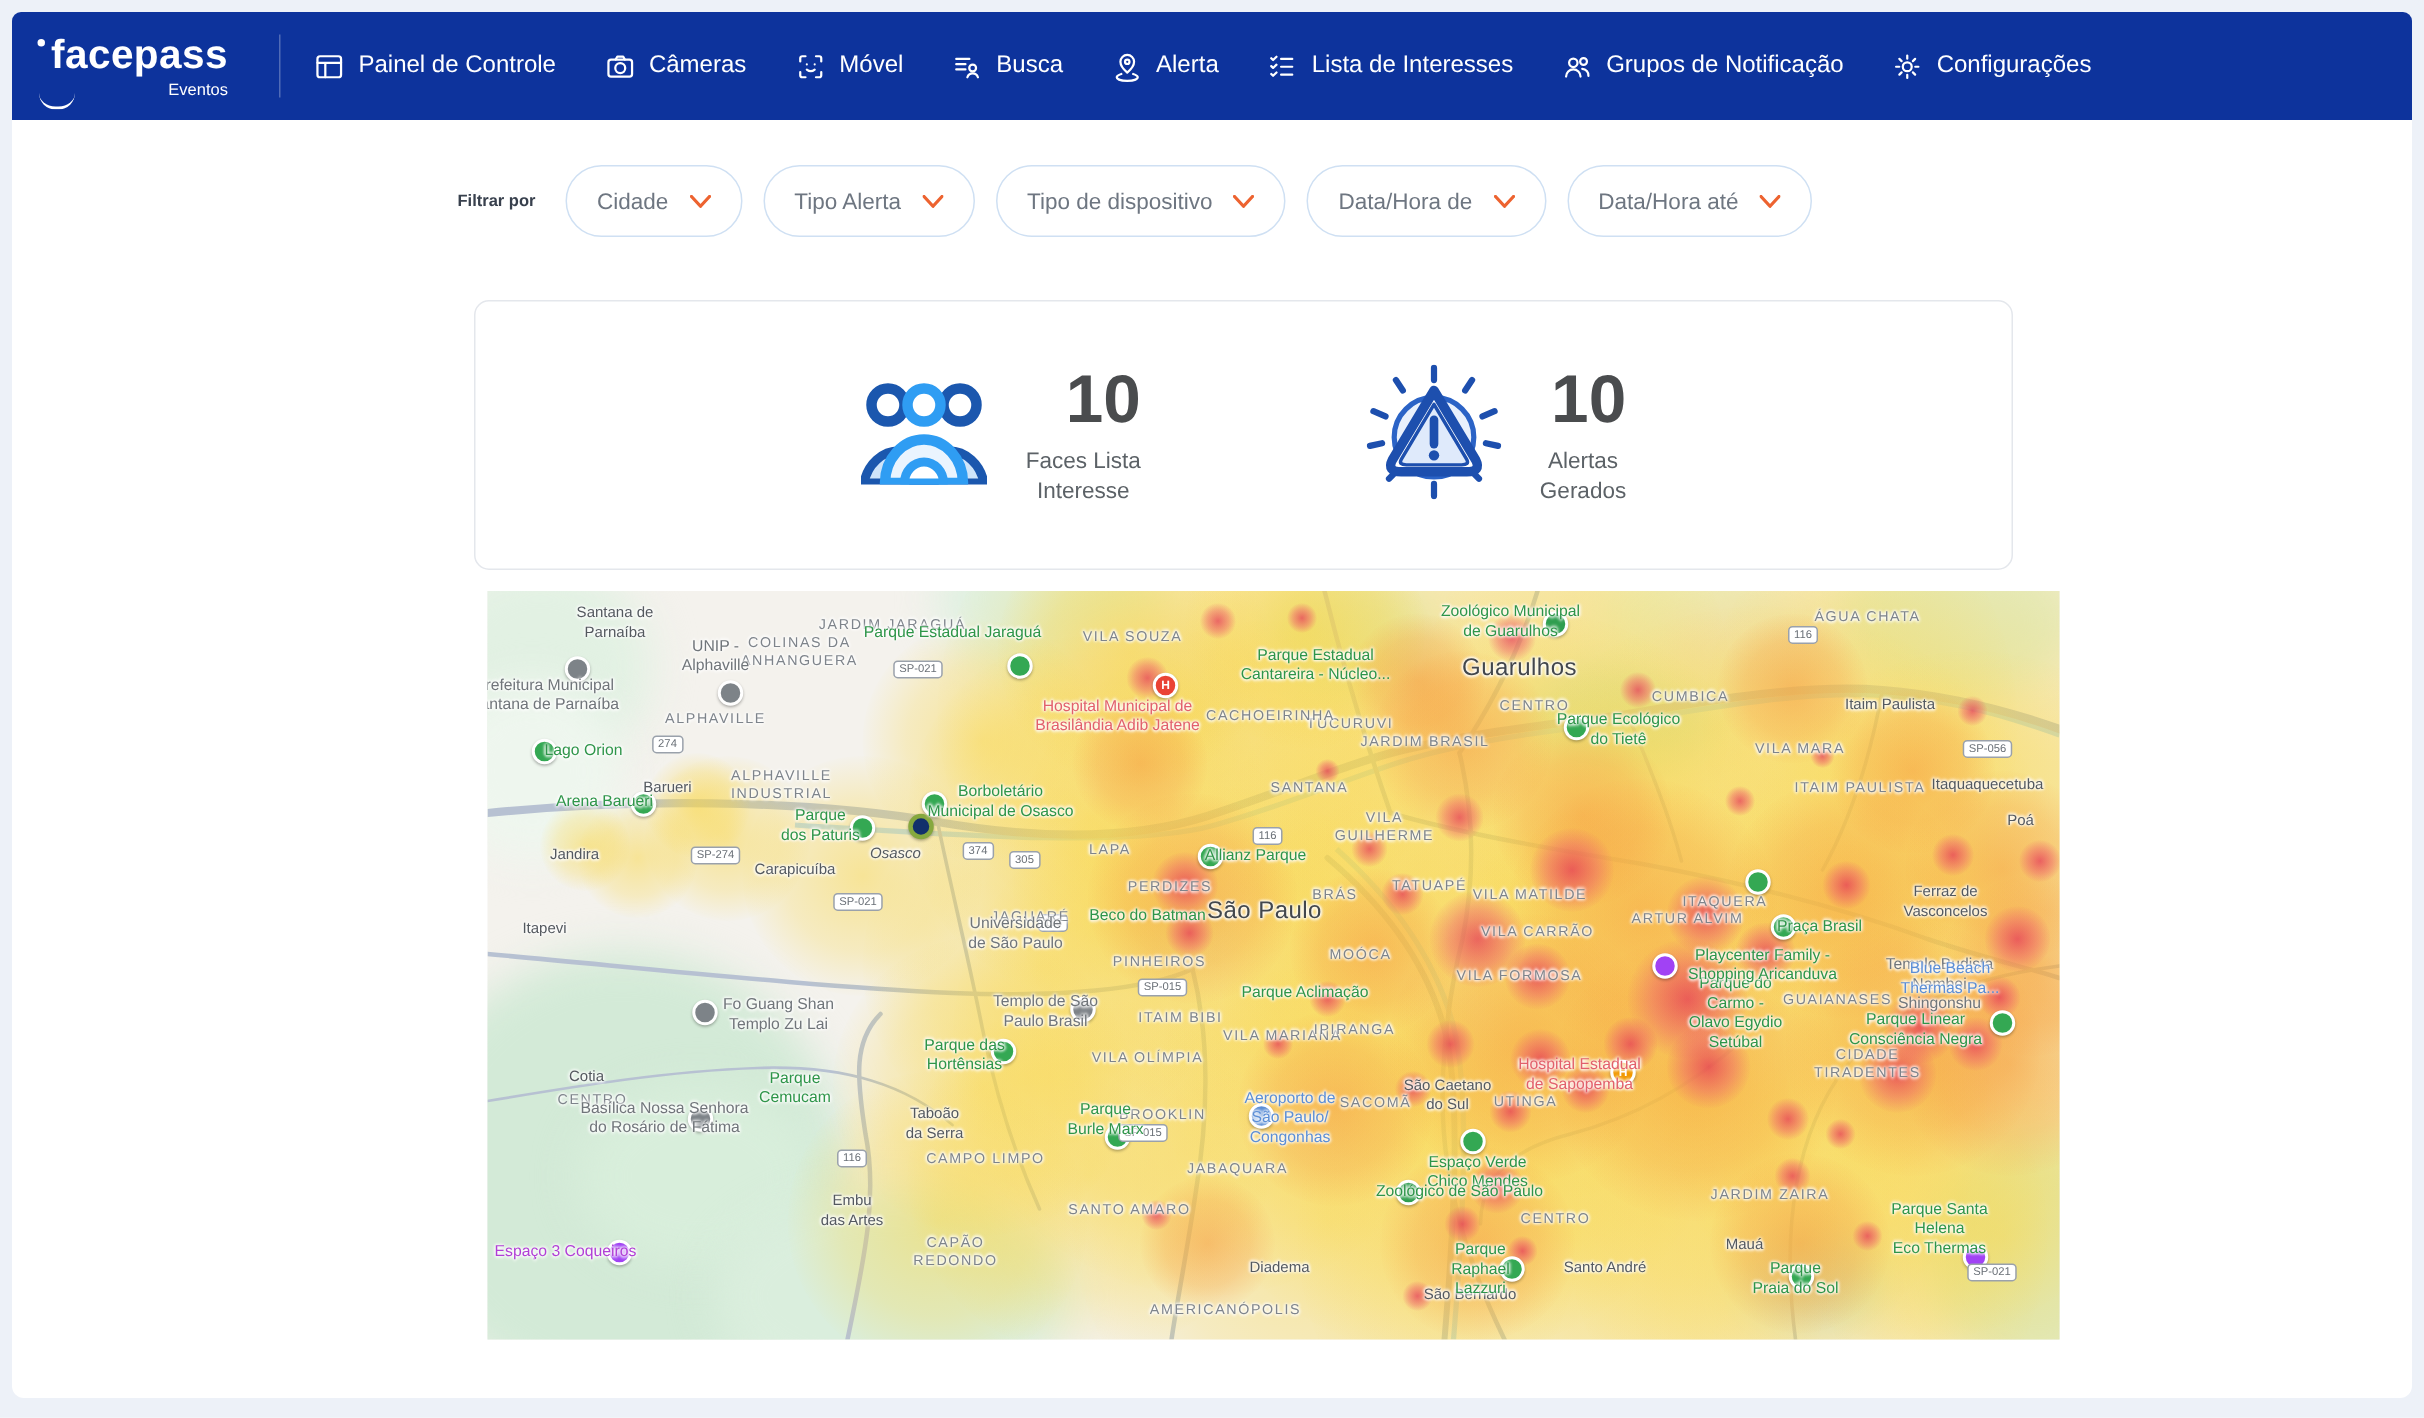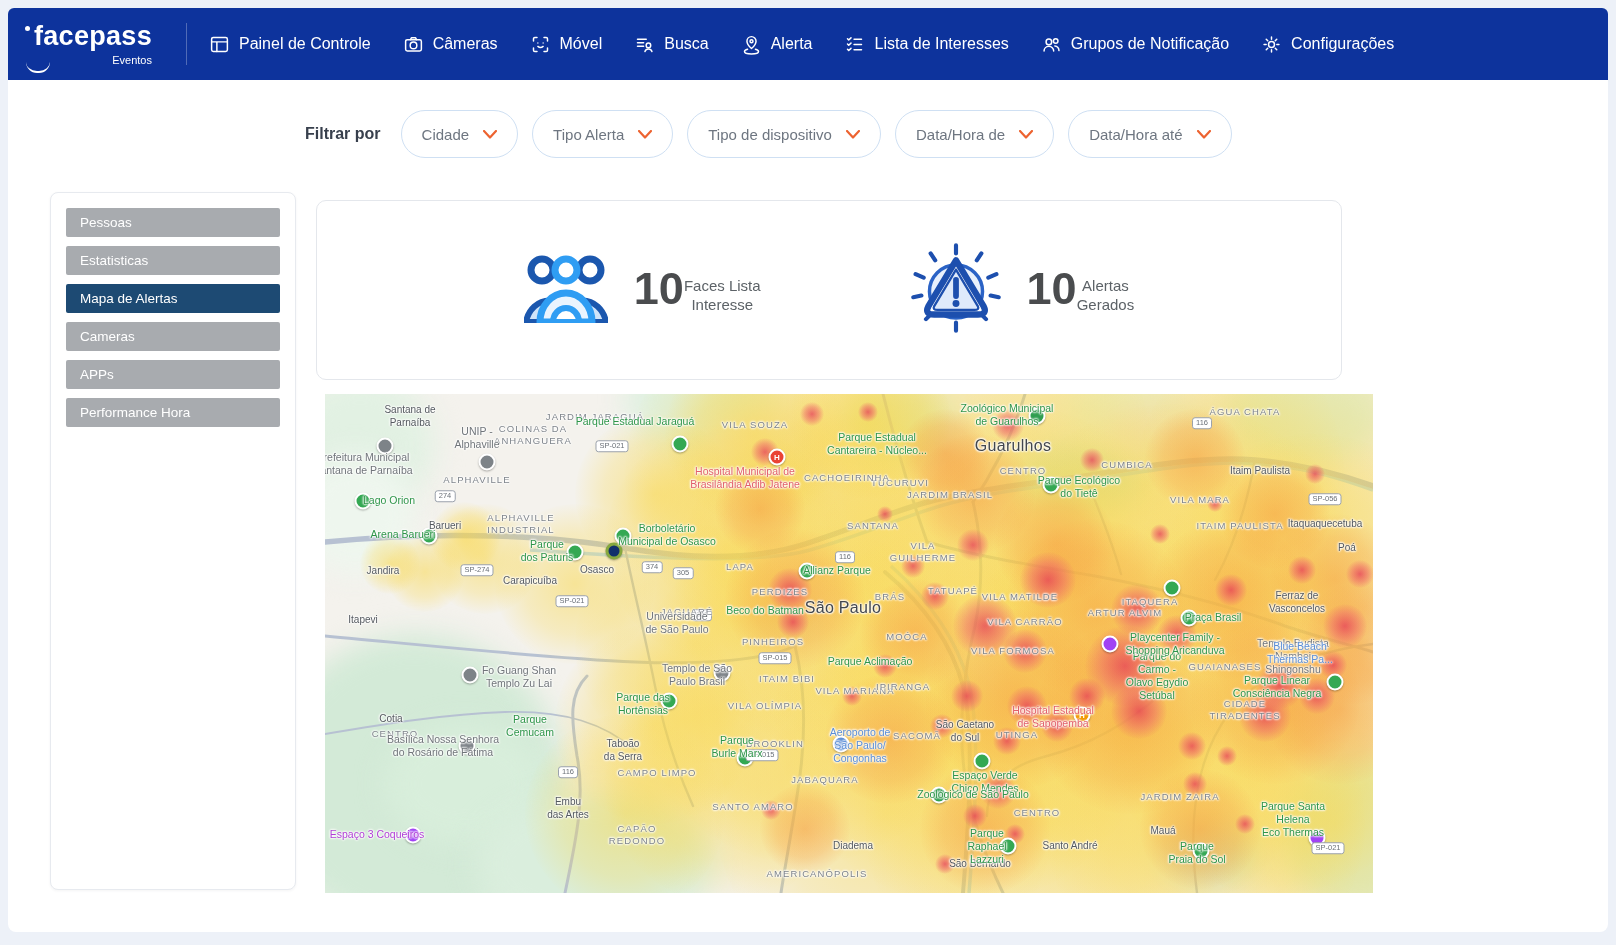--- a/index.html
+++ b/index.html
@@ -21,36 +21,36 @@
   .nav-label{font-size:16px;font-weight:500;}
   .nav-right{margin-left:auto;display:flex;align-items:center;gap:11px;cursor:pointer;}
   .avatar{width:38px;height:38px;border-radius:50%;overflow:hidden;background:#f2a9b4;flex:0 0 auto;}
   .user-name{font-size:16px;font-weight:500;}
 
   
   .content{position:absolute;left:8px;top:80px;width:1600px;height:852px;background:#fff;border-radius:0 0 8px 8px;}
 
   
   .filter-row{position:absolute;left:297px;top:30px;display:flex;align-items:center;gap:14px;}
-  .filter-label{font-size:16px;font-weight:bold;color:#38404d;margin-right:6px;}
+  .filter-label{font-size:11px;font-weight:bold;color:#38404d;margin-right:6px;}
   .pill{display:flex;align-items:center;gap:14px;height:46px;padding:0 20px;border:1px solid #cfe0f3;
     border-radius:26px;background:#fff;color:#6e7681;font-size:15px;cursor:pointer;white-space:nowrap;}
 
   
   .sidebar{position:absolute;left:42px;top:112px;width:246px;height:698px;background:#fff;border:1px solid #e7eaef;
     border-radius:8px;box-shadow:0 1px 3px rgba(30,40,60,.05);padding:15px;box-sizing:border-box;}
   .side-item{height:29px;margin-bottom:9px;background:#a8abaf;color:#fff;font-size:13.5px;display:flex;
     align-items:center;padding-left:14px;border-radius:2px;cursor:pointer;}
   .side-item.active{background:#1d4a73;}
 
   
   .stats-card{position:absolute;left:308px;top:120px;width:1024px;height:178px;background:#fff;
     border:1px solid #e4e7ec;border-radius:10px;display:flex;align-items:center;justify-content:center;gap:150px;}
   .stat{display:flex;align-items:center;gap:26px;}
-  .stat-col{display:flex;align-items:flex-start;}
+  .stat-col{display:flex;flex-direction:column;align-items:flex-end;}
   .stat-value{font-size:45px;font-weight:bold;color:#4a4c4e;line-height:1;}
   .stat-label{font-size:15px;color:#5c6267;text-align:center;margin-top:10px;line-height:1.3;white-space:pre-line;}
 
   
   .map{position:absolute;left:317px;top:314px;width:1048px;height:499px;background:#f4f2ed;overflow:hidden;cursor:grab;}
   .tp{position:absolute;border-radius:50%;filter:blur(14px);}
   .roads{position:absolute;left:0;top:0;z-index:2;}
   .rd{fill:none;stroke:#b7c1d2;stroke-linecap:round;}
   .riv{fill:none;stroke:#a8d2f2;stroke-width:3.5;opacity:.85;}
   .w5{stroke-width:5.5;} .w4{stroke-width:4;} .w3{stroke-width:3;} .w25{stroke-width:2.4;} .w2{stroke-width:1.8;}
@@ -214,28 +214,20 @@
             <span>Data/Hora até</span>
             <span>
               <svg width="14" height="9" viewBox="0 0 14 9">
                 <path d="M1 1 L7 7.5 L13 1" stroke="#ed6330" stroke-width="2.2" fill="none" stroke-linecap="round" stroke-linejoin="round"></path>
               </svg>
             </span>
           </div>
         </span>
     </div>
 
-    <div class="sidebar" id="sidebar">
-        <div class="side-item">Pessoas</div>
-        <div class="side-item">Estatisticas</div>
-        <div class="side-item active">Mapa de Alertas</div>
-        <div class="side-item">Cameras</div>
-        <div class="side-item">APPs</div>
-        <div class="side-item">Performance Hora</div>
-      </div>
 
     <div class="stats-card" id="stats-card">
         <div class="stat">
           <span><svg width="84" height="70" viewBox="0 0 84 70">
               <circle cx="18" cy="17" r="11" fill="#fff" stroke="#1b57ae" stroke-width="7"></circle>
               <circle cx="66" cy="17" r="11" fill="#fff" stroke="#1b57ae" stroke-width="7"></circle>
               <circle cx="42" cy="17" r="11" fill="#fff" stroke="#2f9df3" stroke-width="7"></circle>
               <path d="M2,69 A24,27 0 0 1 49,69 Z" fill="#cfe4f9" stroke="#1b57ae" stroke-width="6" stroke-linejoin="round"></path>
               <path d="M35,69 A24,27 0 0 1 82,69 Z" fill="#cfe4f9" stroke="#1b57ae" stroke-width="6" stroke-linejoin="round"></path>
               <path d="M16,69 A26,29 0 0 1 68,69 Z" fill="#eaf4fe" stroke="#2f9df3" stroke-width="7" stroke-linejoin="round"></path>
@@ -445,21 +437,21 @@
           <div class="shield" style="left: 437px; top: 361px;">SP-015</div>
           <div class="shield" style="left: 1003px; top: 454px;">SP-021</div>
           <div class="shield" style="left: 1000px; top: 105px;">SP-056</div>
         </div>
       <div id="label-layer">
           <div class="ml ml-bigcity" style="left: 518px; top: 214px;">São Paulo</div>
           <div class="ml ml-bigcity" style="left: 688px; top: 52px;">Guarulhos</div>
           <div class="ml ml-city" style="left: 85px; top: 22px;">Santana de
 Parnaíba</div>
           <div class="ml ml-city" style="left: 120px; top: 132px;">Barueri</div>
-          <div class="ml ml-city" style="left: 272px; top: 176px;">Osasco</div>
+          <div class="ml ml-city" style="left: 272px; top: 176px; font-style: italic;">Osasco</div>
           <div class="ml ml-city" style="left: 205px; top: 187px;">Carapicuíba</div>
           <div class="ml ml-city" style="left: 58px; top: 177px;">Jandira</div>
           <div class="ml ml-city" style="left: 38px; top: 226px;">Itapevi</div>
           <div class="ml ml-city" style="left: 66px; top: 325px;">Cotia</div>
           <div class="ml ml-city" style="left: 243px; top: 414px;">Embu
 das Artes</div>
           <div class="ml ml-city" style="left: 298px; top: 356px;">Taboão
 da Serra</div>
           <div class="ml ml-city" style="left: 640px; top: 337px;">São Caetano
 do Sul</div>

